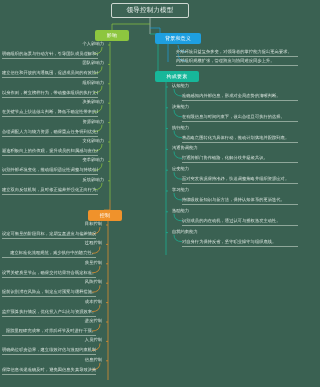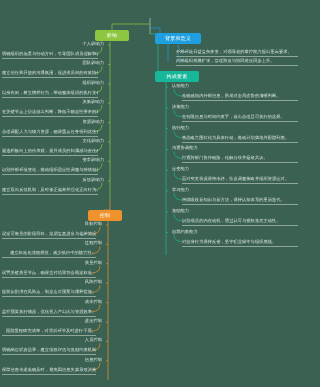--- a/index.html
+++ b/index.html
@@ -122,20 +122,21 @@
       <path class="ln ln-t" d="M166,170.20000000000002 L168,170.20000000000002"></path>
       <path class="ln ln-t" d="M174,172.20000000000002 Q174,179.20000000000002 182,179.20000000000002"></path>
       <path class="ln ln-t" d="M166,191.00000000000003 L168,191.00000000000003"></path>
       <path class="ln ln-t" d="M174,193.00000000000003 Q174,200.00000000000003 182,200.00000000000003"></path>
       <path class="ln ln-t" d="M166,211.80000000000004 L168,211.80000000000004"></path>
       <path class="ln ln-t" d="M174,213.80000000000004 Q174,220.80000000000004 182,220.80000000000004"></path>
       <path class="ln ln-t" d="M166,232.60000000000005 L168,232.60000000000005"></path>
       <path class="ln ln-t" d="M174,234.60000000000005 Q174,241.60000000000005 182,241.60000000000005"></path>
     </svg>
 
+<div class="node root">领导控制力模型</div>
     <div class="node chip chip-green" style="left: 95px; top: 30px; width: 34px; background: rgb(141, 198, 63);">影响</div>
     <div class="node cat l" style="left: 0px; width: 106px; text-align: right; padding-right: 2px; top: 41px;">个人影响力</div>
     <div class="node leaf l" style="left: 2px; width: 96px; top: 50px; overflow: hidden; text-overflow: clip;">明确组织的愿景与行动方针，引导团队成员理解和认同目标。</div>
     <div class="node cat l" style="left: 0px; width: 106px; text-align: right; padding-right: 2px; top: 60.4px;">团队影响力</div>
     <div class="node leaf l" style="left: 2px; width: 96px; top: 69.4px; overflow: hidden; text-overflow: clip;">建立信任和开放的沟通氛围，促进成员间的有效协作。</div>
     <div class="node cat l" style="left: 0px; width: 106px; text-align: right; padding-right: 2px; top: 79.8px;">组织影响力</div>
     <div class="node leaf l" style="left: 2px; width: 96px; top: 88.8px; overflow: hidden; text-overflow: clip;">以身作则，树立榜样行为，带动整体组织的执行文化。</div>
     <div class="node cat l" style="left: 0px; width: 106px; text-align: right; padding-right: 2px; top: 99.2px;">决策影响力</div>
     <div class="node leaf l" style="left: 2px; width: 96px; top: 108.2px; overflow: hidden; text-overflow: clip;">在关键节点上快速做出判断，降低不确定性带来的风险。</div>
     <div class="node cat l" style="left: 0px; width: 106px; text-align: right; padding-right: 2px; top: 118.6px;">资源影响力</div>

